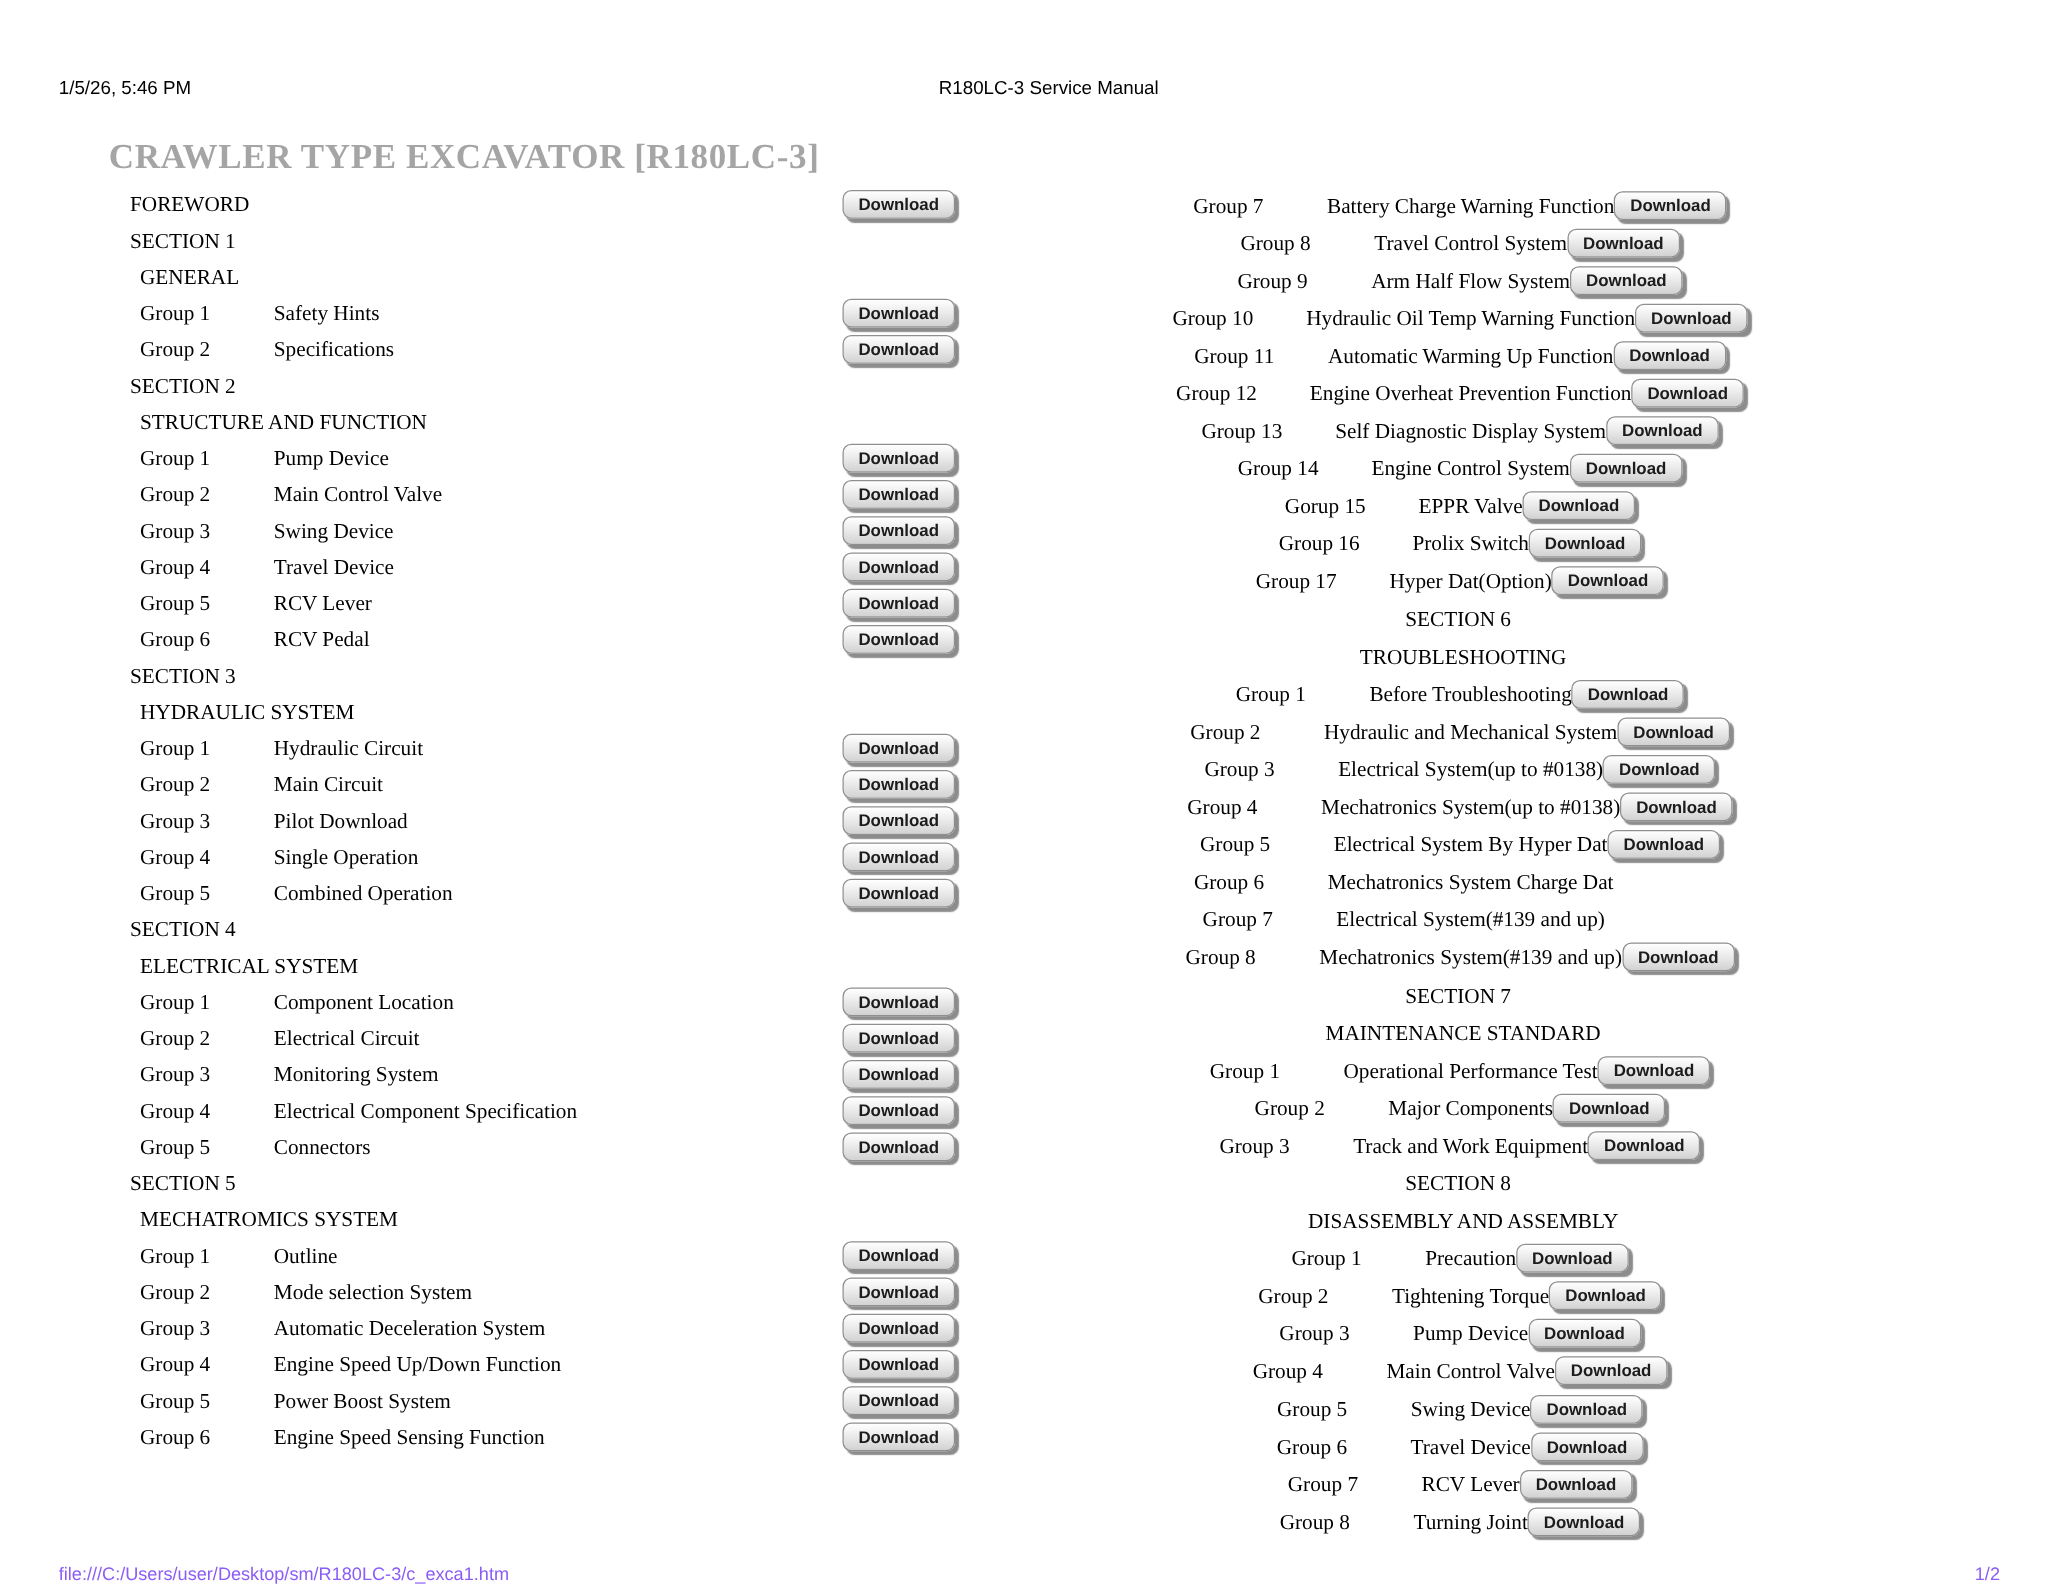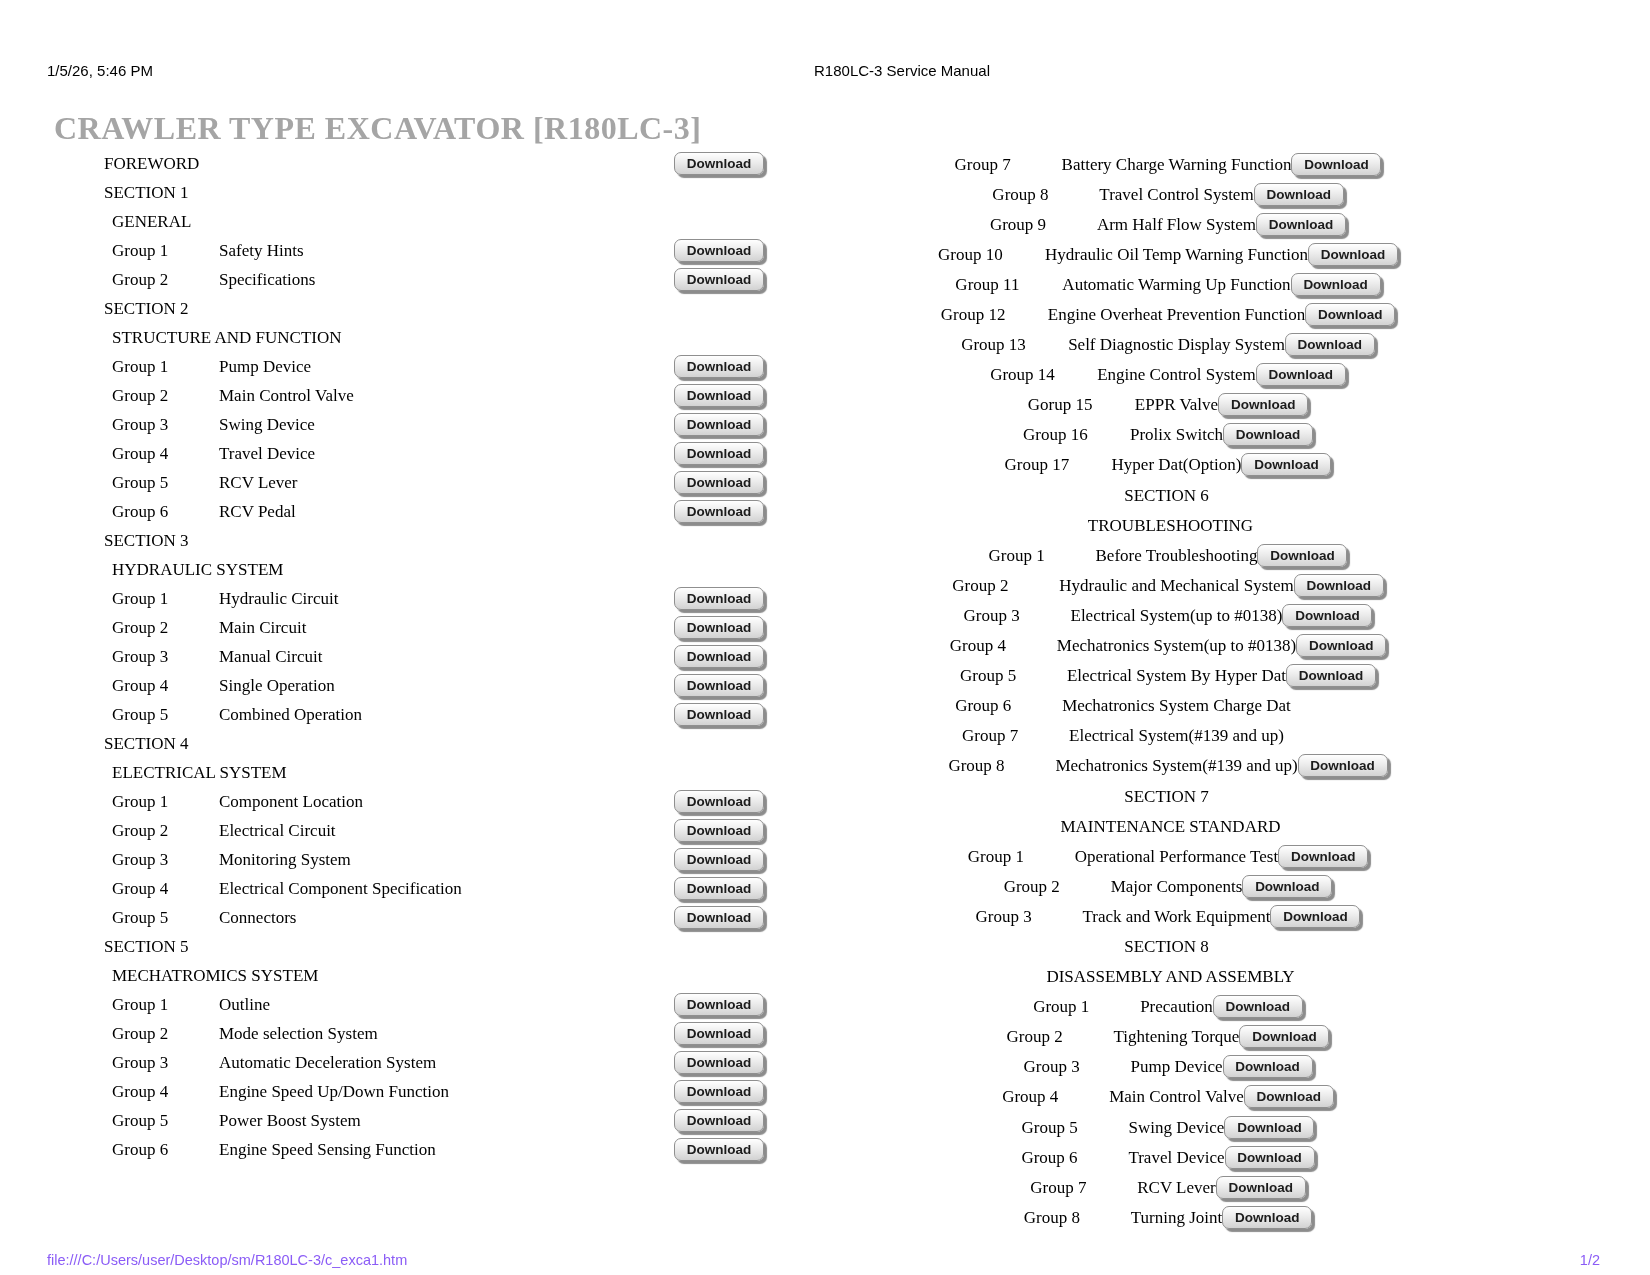--- a/index.html
+++ b/index.html
@@ -12,33 +12,33 @@
     overflow:hidden;
     margin-top:32px;
   }
   
   .print-header{
     position:absolute;top:30px;left:47px;right:47px;height:18px;
     font-family:"Liberation Sans", sans-serif;
     font-size:15px;color:#000;
   }
   .print-header .dt{position:absolute;left:0;top:0;}
-  .print-header .doc{position:absolute;left:855px;transform:translateX(-50%);top:0;white-space:nowrap;}
+  .print-header .doc{position:absolute;left:792px;transform:translateX(-50%);top:0;white-space:nowrap;}
   .print-footer{
     position:absolute;top:1220px;left:47px;right:50px;height:18px;
     font-family:"Liberation Sans", sans-serif;
     font-size:14.5px;color:#8b5cf6;
   }
   .print-footer .url{position:absolute;left:0;top:0;}
   .print-footer .pg{position:absolute;right:0;top:0;}
   
   .page-title{
-    position:absolute;left:54px;top:78px;margin:0;
+    position:absolute;left:87px;top:78px;margin:0;
     font-family:"Liberation Serif", serif;
-    font-size:32px;font-weight:bold;letter-spacing:0.5px;
+    font-size:28px;font-weight:bold;letter-spacing:0.5px;
     color:#a5a5a5;white-space:nowrap;
   }
   
   .columns{
     position:absolute;top:117px;left:104px;
     display:flex;gap:46px;align-items:flex-start;
   }
   .col{display:flex;flex-direction:column;}
   .col-left{width:665px;--rh:29px;}
   .col-right{width:703px;align-items:center;--rh:30.1px;}
@@ -168,21 +168,21 @@
         </div>
         <div class="row group">
           <span class="gno">Group 2</span>
           <span class="gtitle">Main Circuit</span>
           <span class="btnslot">
             <button class="dl">Download</button>
           </span>
         </div>
         <div class="row group">
           <span class="gno">Group 3</span>
-          <span class="gtitle">Manual Circuit</span>
+          <span class="gtitle">Pilot Download</span>
           <span class="btnslot">
             <button class="dl">Download</button>
           </span>
         </div>
         <div class="row group">
           <span class="gno">Group 4</span>
           <span class="gtitle">Single Operation</span>
           <span class="btnslot">
             <button class="dl">Download</button>
           </span>

